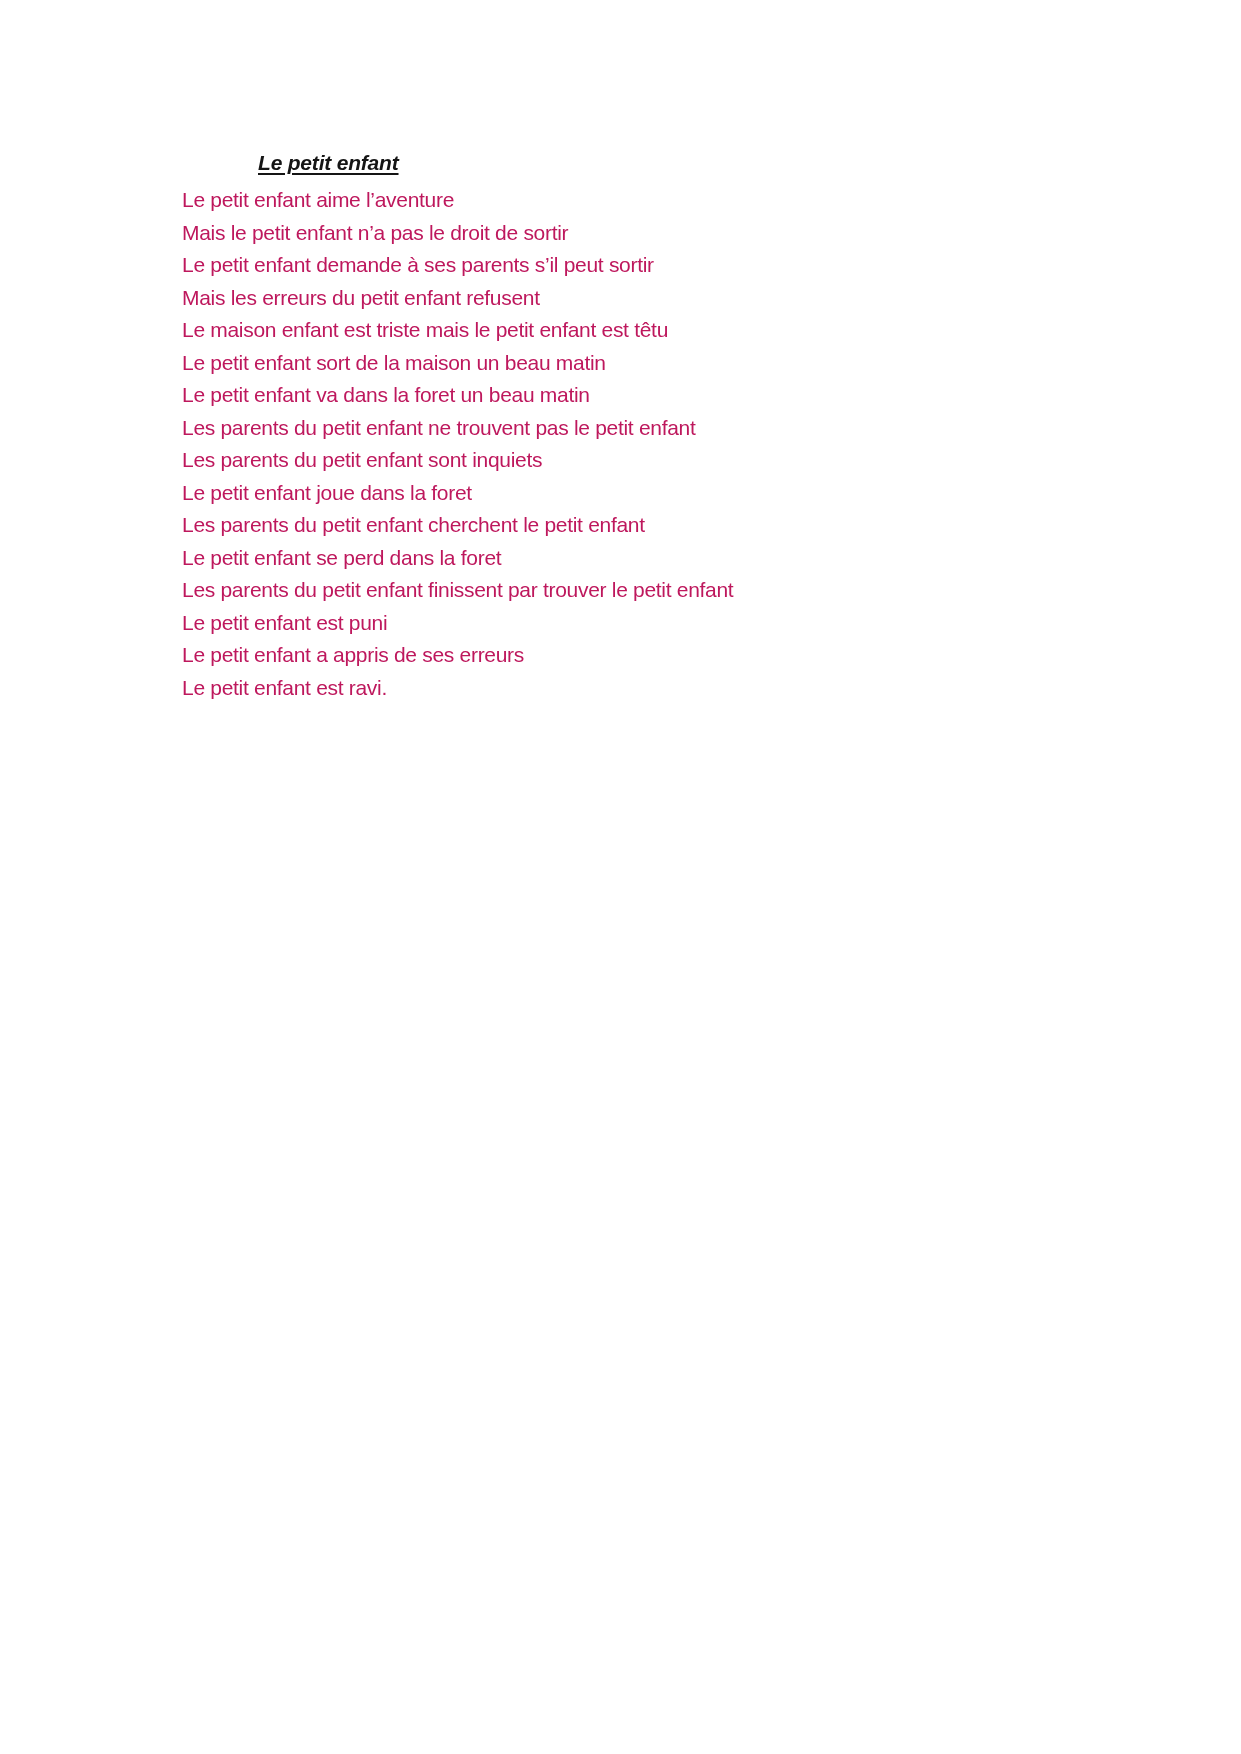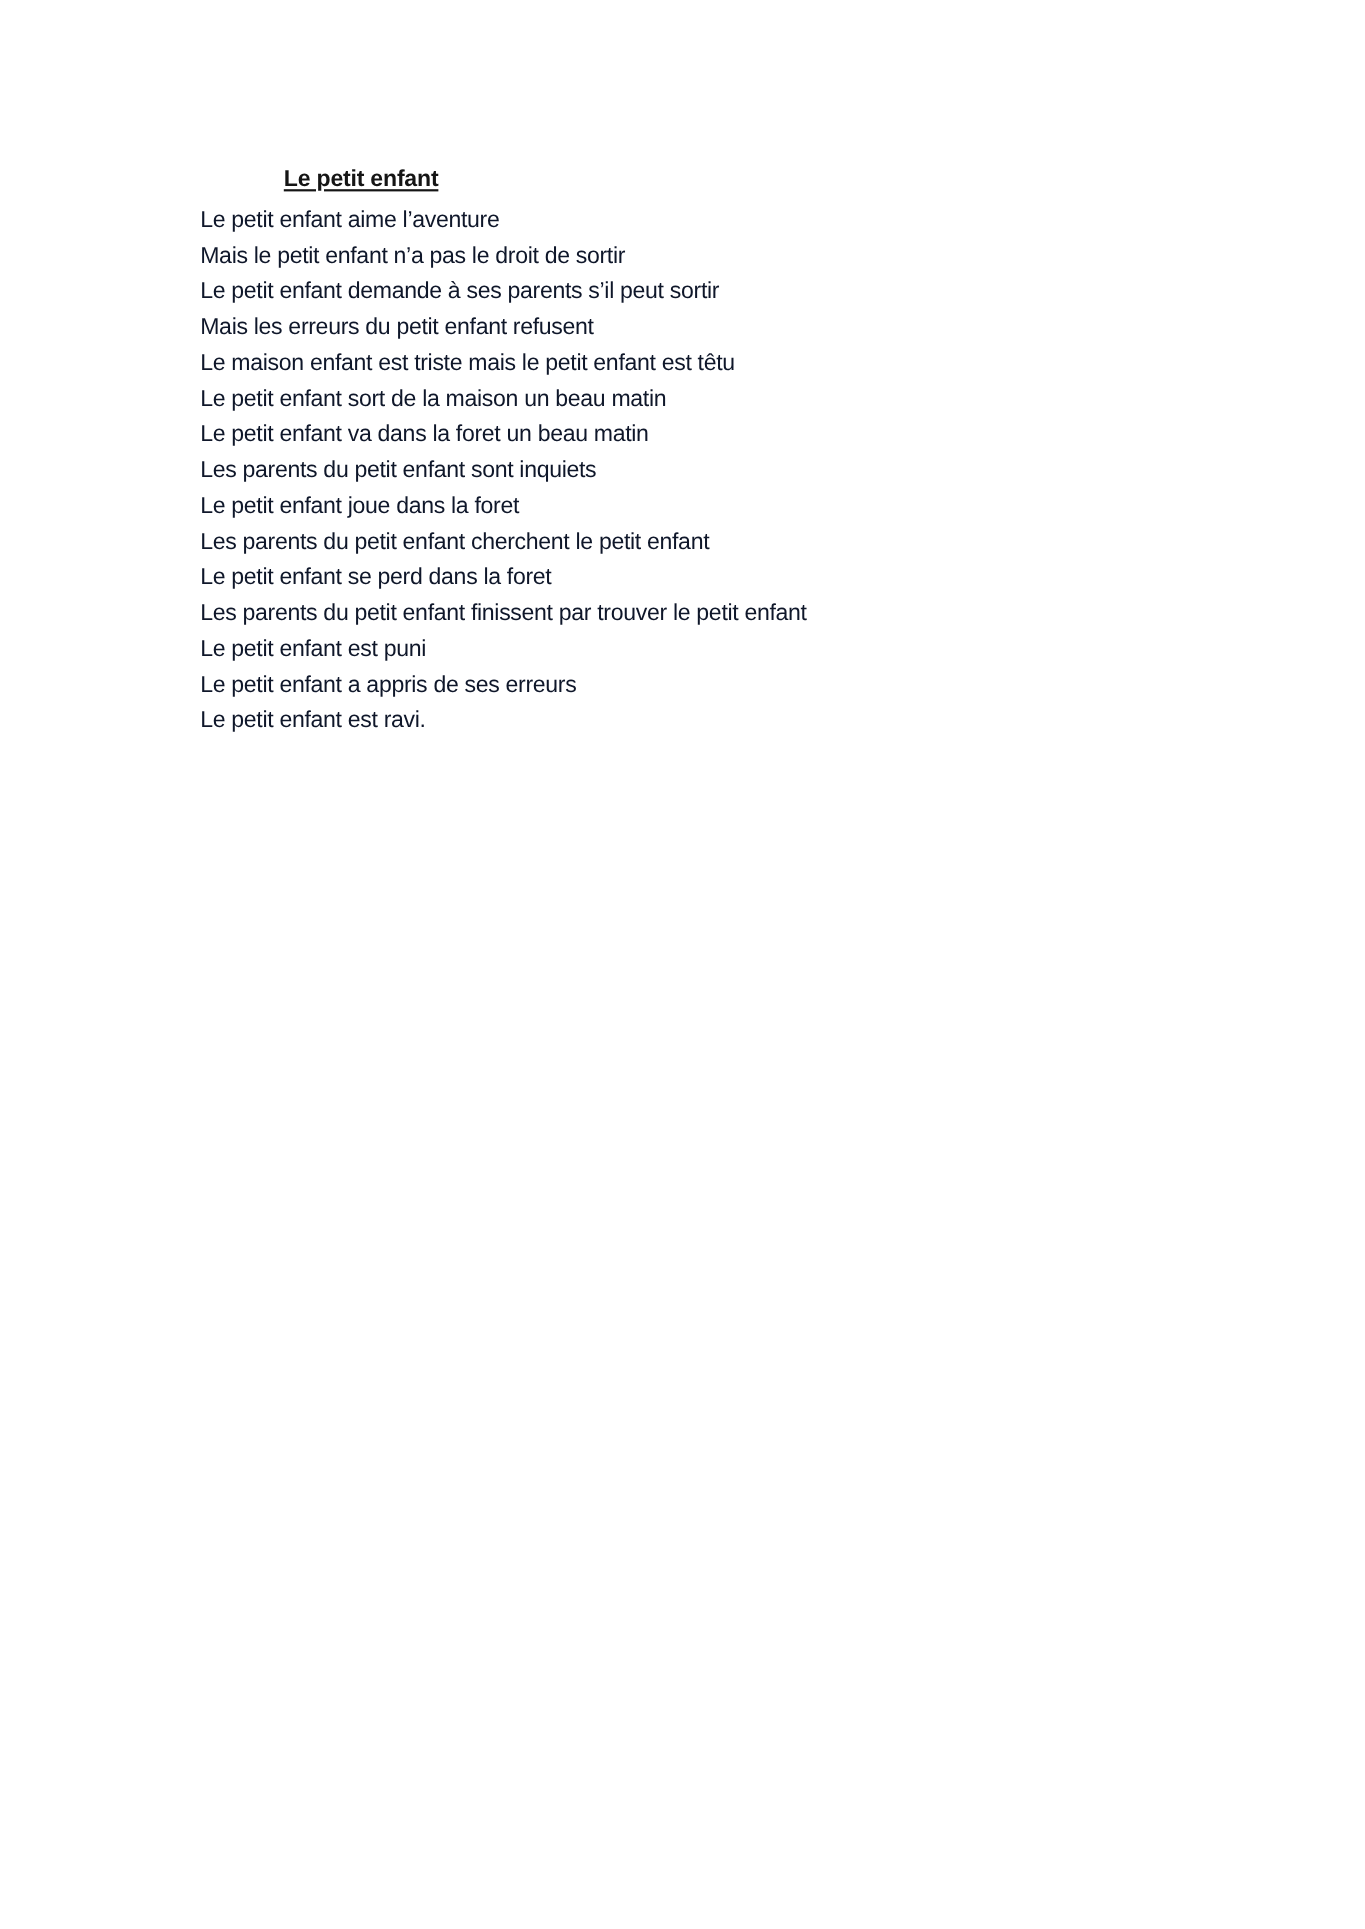--- a/index.html
+++ b/index.html
@@ -24,56 +24,58 @@
     overflow: hidden;
   }
   .doc-title {
     position: absolute;
     left: 258px;
     top: 147px;
     margin: 0;
     font-size: 21px;
     line-height: 32.5px;
     font-weight: bold;
+    font-style: italic;
     text-decoration: underline;
     text-underline-offset: 3px;
     letter-spacing: -0.2px;
     color: #151515;
   }
   .doc-body {
     position: absolute;
     left: 182px;
     top: 184px;
     width: 900px;
     margin: 0;
   }
   .doc-body p.text-line {
     margin: 0;
     padding: 0;
     font-size: 21px;
     line-height: 32.5px;
     letter-spacing: -0.3px;
     white-space: nowrap;
-    color: #0f172a;
+    color: #be185d;
   }
 </style>
 </head>
 <body>
 
 <div class="page">
   <h1 class="doc-title">Le petit enfant</h1>
 
   <div class="doc-body">
     <p class="text-line">Le petit enfant aime l’aventure</p>
     <p class="text-line">Mais le petit enfant n’a pas le droit de sortir</p>
     <p class="text-line">Le petit enfant demande à ses parents s’il peut sortir</p>
     <p class="text-line">Mais les erreurs du petit enfant refusent</p>
     <p class="text-line">Le maison enfant est triste mais le petit enfant est têtu</p>
     <p class="text-line">Le petit enfant sort de la maison un beau matin</p>
     <p class="text-line">Le petit enfant va dans la foret un beau matin</p>
+    <p class="text-line">Les parents du petit enfant ne trouvent pas le petit enfant</p>
     <p class="text-line">Les parents du petit enfant sont inquiets</p>
     <p class="text-line">Le petit enfant joue dans la foret</p>
     <p class="text-line">Les parents du petit enfant cherchent le petit enfant</p>
     <p class="text-line">Le petit enfant se perd dans la foret</p>
     <p class="text-line">Les parents du petit enfant finissent par trouver le petit enfant</p>
     <p class="text-line">Le petit enfant est puni</p>
     <p class="text-line">Le petit enfant a appris de ses erreurs</p>
     <p class="text-line">Le petit enfant est ravi.</p>
   </div>
 </div>

